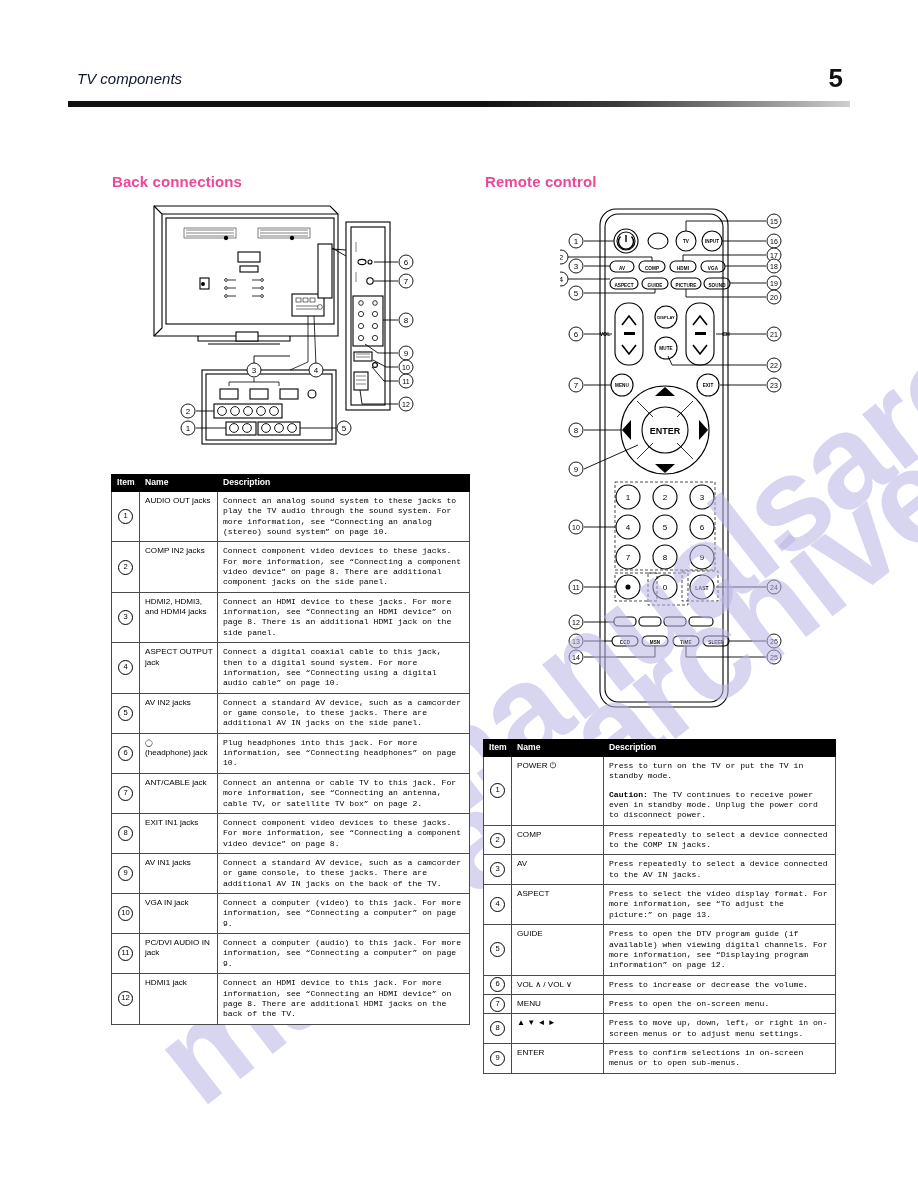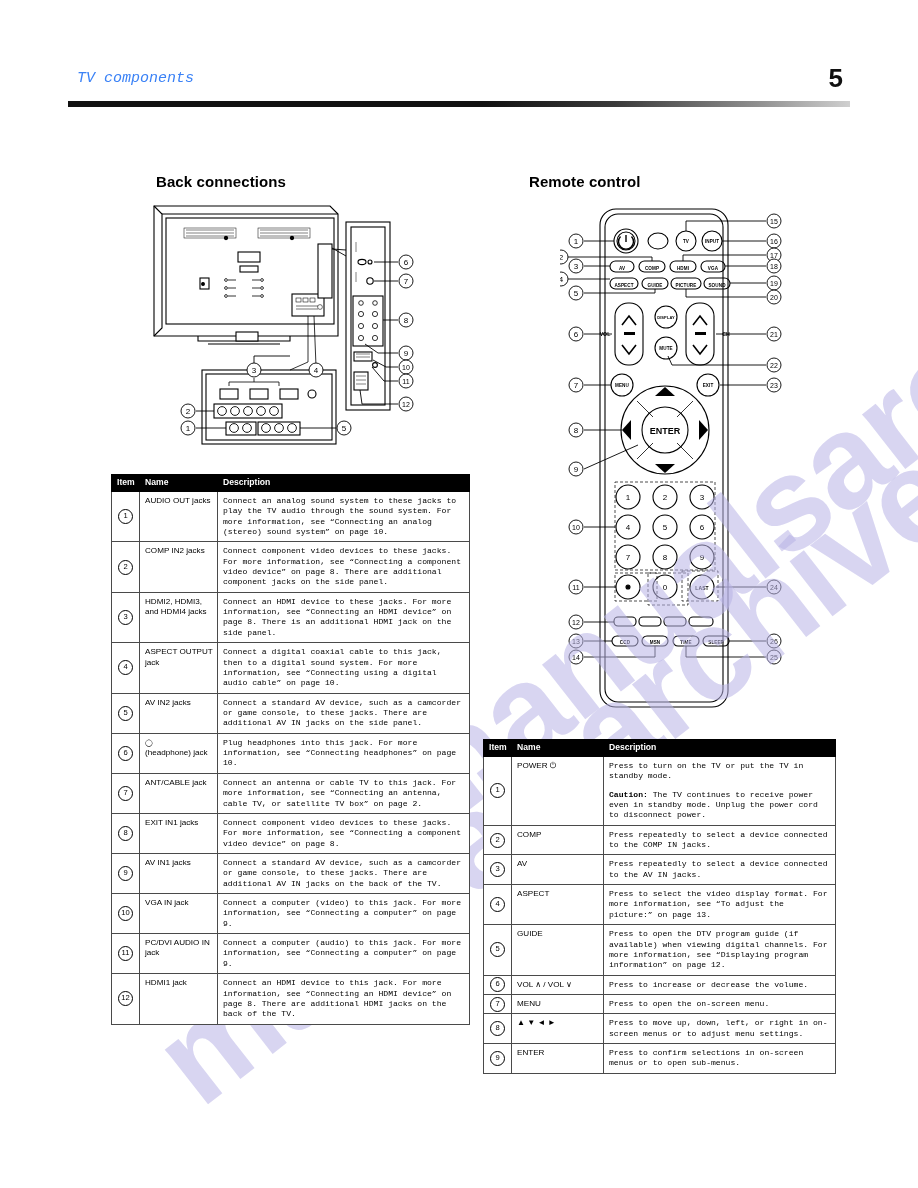--- a/index.html
+++ b/index.html
@@ -7,27 +7,27 @@
   .page{position:relative;width:918px;height:1188px;background:#fff;overflow:hidden;}
 
   
   .watermark{position:absolute;left:0;top:0;width:918px;height:1188px;pointer-events:none;z-index:5;}
   .wm-text{position:absolute;font-family:"Liberation Sans",sans-serif;font-weight:700;
            color:#b9b4e6;opacity:.55;white-space:nowrap;letter-spacing:-2px;}
   .wm1{font-size:132px;left:300px;top:430px;transform:rotate(-38deg);}
   .wm2{font-size:132px;left:70px;top:700px;transform:rotate(-38deg);}
 
   
-  .hdr-title{position:absolute;left:77px;top:70px;font-style:italic;font-size:15px;color:#3b82f6;font-family:Liberation Mono, monospace;}
+  .hdr-title{position:absolute;left:77px;top:70px;font-style:italic;font-size:15px;color:#0f172a;}
   .hdr-page{position:absolute;right:75px;top:63px;font-size:26px;font-weight:700;color:#111;}
   .hdr-rule{position:absolute;left:68px;top:101px;width:782px;height:6px;
             background:linear-gradient(to right,#111 0%,#111 53%,#3a3a3a 70%,#8e8e8e 88%,#cfcfcf 100%);}
 
   
-  .sec-h{position:absolute;font-size:15px;font-weight:700;color:#000000;letter-spacing:.1px;margin-left:44px;}
+  .sec-h{position:absolute;font-size:15px;font-weight:700;color:#ec4899;letter-spacing:.1px;}
   .sec-left{left:112px;top:173px;}
   .sec-right{left:485px;top:173px;}
 
   
   .tbl{position:absolute;border-collapse:collapse;table-layout:fixed;background:#fff;z-index:6;}
   .tbl th{background:#000;color:#fff;font-size:8.6px;font-weight:700;text-align:left;
           padding:3px 4px 3px 5px;border:1px solid #000;line-height:1.15;}
   .tbl td{border:1px solid #4a4a4a;font-size:8.1px;color:#000;padding:4px 4px 4px 5px;
           vertical-align:top;line-height:1.28;}
   .c-item{text-align:center;vertical-align:middle !important;padding:0 !important;}

